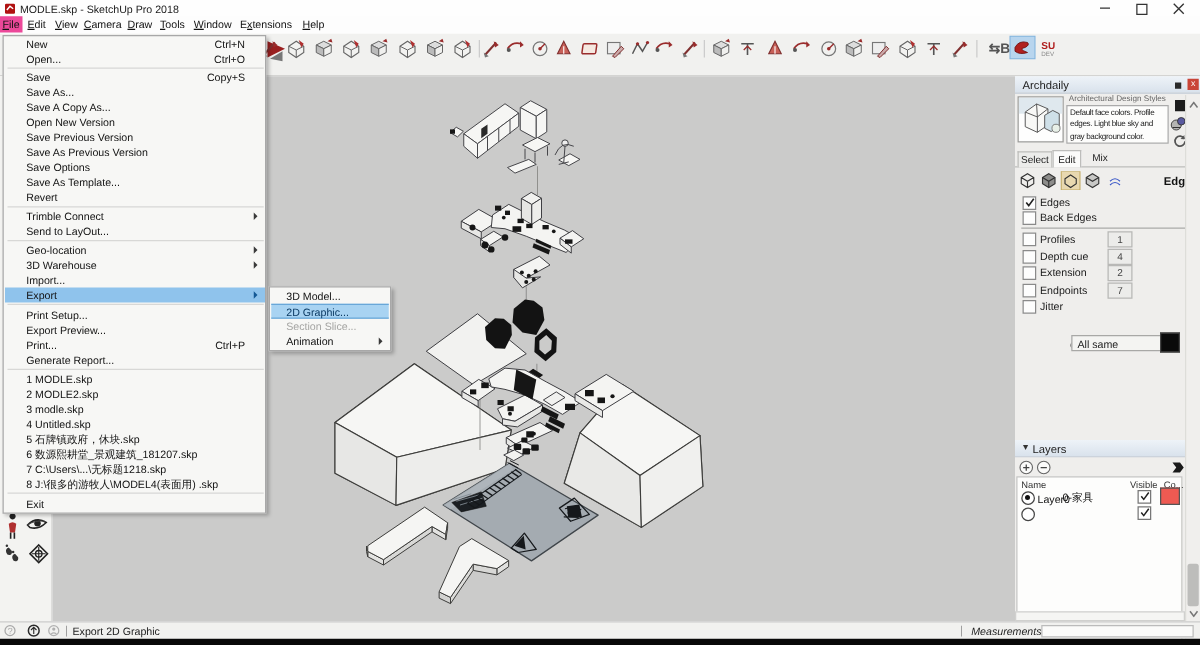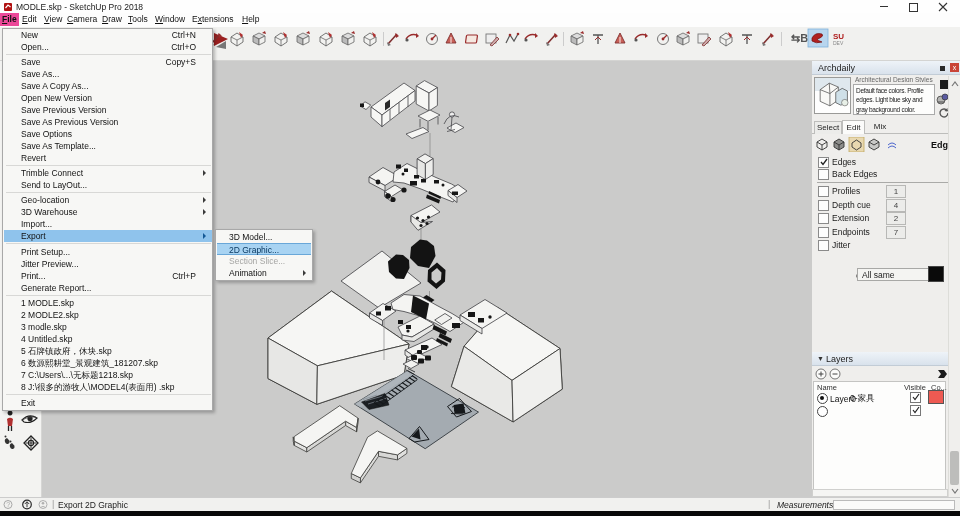--- a/index.html
+++ b/index.html
@@ -47,21 +47,21 @@
  <path d="M2.5 6 L5 3 L7.5 5" stroke="#fff" stroke-width="1.2" fill="none"></path>
 </svg>
 <div class="abs" id="title">MODLE.skp - SketchUp Pro 2018</div>
 <div class="abs" style="left:880px;top:6px;width:8px;height:1px;background:#333"></div>
 <div class="abs" style="left:909px;top:3px;width:7px;height:7px;border:1px solid #333"></div>
 <svg class="abs" style="left:938px;top:2px" width="10" height="10" viewBox="0 0 10 10">
  <path d="M1 1 L9 9 M9 1 L1 9" stroke="#333" stroke-width="1.1"></path>
 </svg>
 
 <div class="abs" id="menubar">
- <div class="mi" style="left:0px;background:#ec4899;font-weight:bold;"><u>F</u>ile</div>
+ <div class="mi" style="left:0px;background:#ec4899;"><u>F</u>ile</div>
  <div class="mi" style="left:20px;"><u>E</u>dit</div>
  <div class="mi" style="left:42px;"><u>V</u>iew</div>
  <div class="mi" style="left:65px;"><u>C</u>amera</div>
  <div class="mi" style="left:100px;"><u>D</u>raw</div>
  <div class="mi" style="left:126px;"><u>T</u>ools</div>
  <div class="mi" style="left:153px;"><u>W</u>indow</div>
  <div class="mi" style="left:190px;">E<u>x</u>tensions</div>
  <div class="mi" style="left:240px;"><u>H</u>elp</div>
 </div>
 
@@ -578,21 +578,21 @@
     </div>
  <div class="mrow" style="top:201px;background:#8fc3ec;">
       <span class="lab">Export</span>
       <span class="ar" style="border-left-color:#145895"></span>
     </div>
  <div class="msep" style="top:214px"></div>
  <div class="mrow" style="top:217px">
       <span class="lab">Print Setup...</span>
     </div>
  <div class="mrow" style="top:229px">
-      <span class="lab">Jitter Preview...</span>
+      <span class="lab">Export Preview...</span>
     </div>
  <div class="mrow" style="top:241px">
       <span class="lab">Print...</span>
       <span class="sc">Ctrl+P</span>
     </div>
  <div class="mrow" style="top:253px">
       <span class="lab">Generate Report...</span>
     </div>
  <div class="msep" style="top:266px"></div>
  <div class="mrow" style="top:268px">

